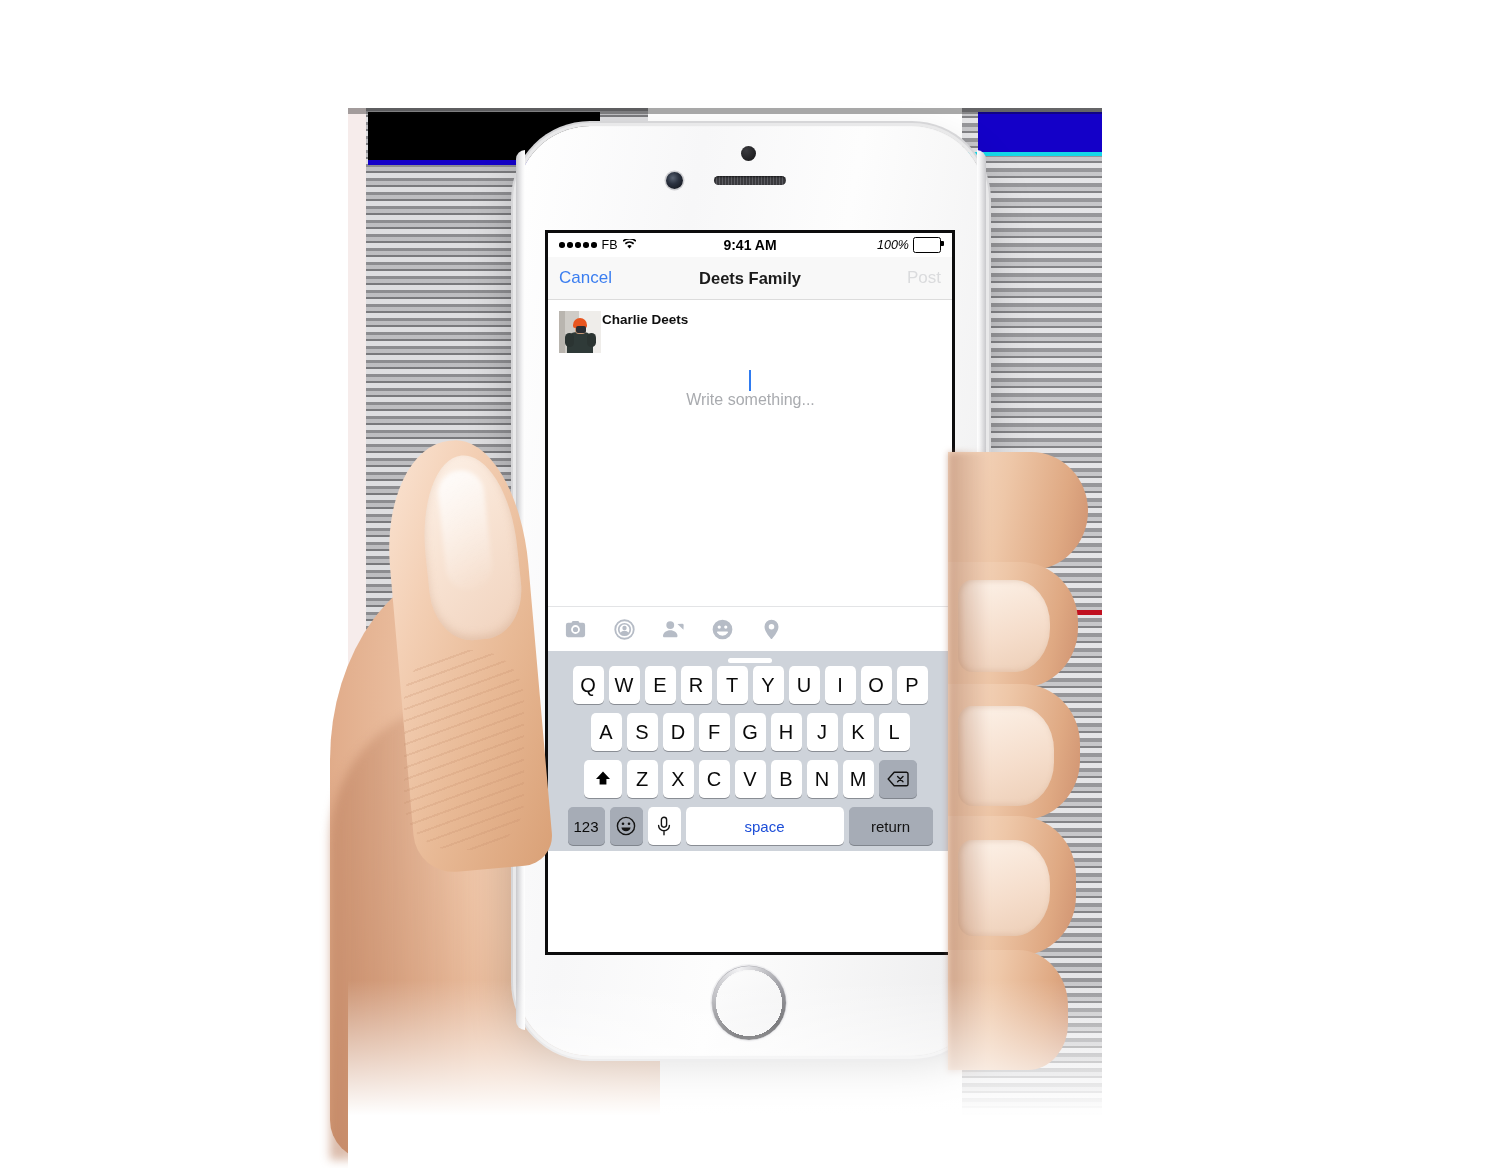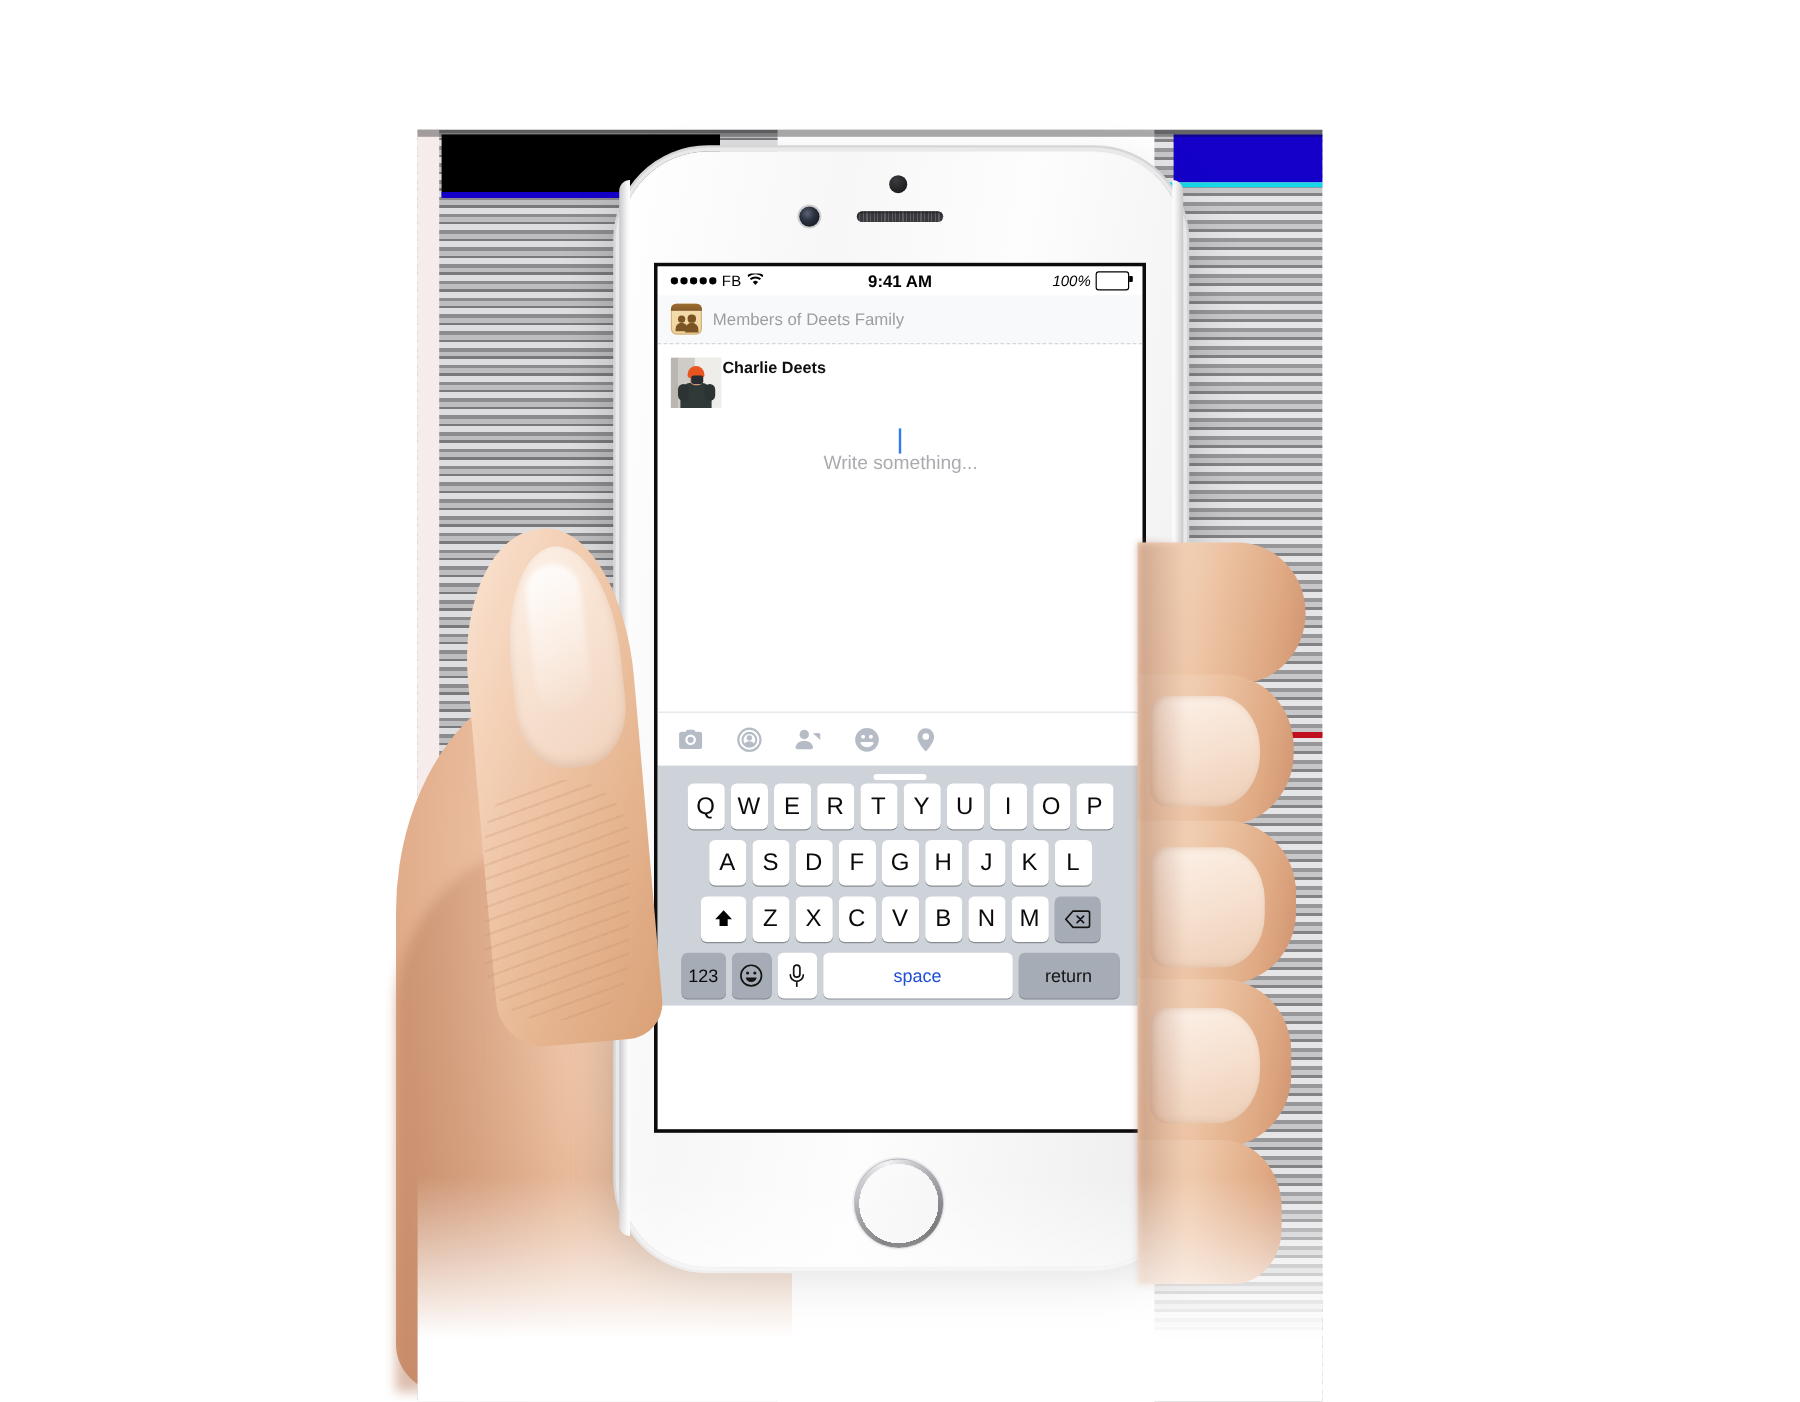--- a/index.html
+++ b/index.html
@@ -127,21 +127,21 @@
   #home-button{position:absolute;left:714px;top:968px;width:70px;height:70px;border-radius:50%;
     background:linear-gradient(145deg,#fdfdfd,#f1f1f2);
     box-shadow:0 0 0 2.5px #b9b9be, 0 0 0 4px #efeff1, inset 0 1px 3px rgba(0,0,0,.08);}
   #home-button-ring{position:absolute;left:712px;top:966px;width:74px;height:74px;border-radius:50%;
     background:conic-gradient(from 200deg,#2f2f33,#b8b8bd 22%,#f2f2f4 40%,#9a9aa0 62%,#3c3c40 80%,#2f2f33);
     -webkit-mask:radial-gradient(circle, transparent 0 33px, #000 33px);
             mask:radial-gradient(circle, transparent 0 33px, #000 33px);}
 
   
   #screen{
-    position:absolute;left:548px;top:222px;width:404px;height:719px;
+    position:absolute;left:548px;top:233px;width:404px;height:719px;
     background:#fff;overflow:hidden;
     box-shadow:0 0 0 3px #0c0c0d;
   }
 
   
   #status-bar{height:24px;display:flex;align-items:center;padding:0 11px;
     font-size:12.5px;color:#000;background:#fff;position:relative;}
   #signal-dots{display:flex;gap:2.5px;align-items:center;}
   .sig-dot{width:5.5px;height:5.5px;border-radius:50%;background:#000;}
   #carrier{margin-left:5px;font-size:12.5px;letter-spacing:.2px;}
@@ -267,31 +267,26 @@
       </span>
       <span id="status-time">9:41 AM</span>
       <div id="status-right">
         <span id="battery-pct">100%</span>
         <span id="battery">
           <span id="battery-fill"></span><span id="battery-cap"></span>
         </span>
       </div>
     </div>
 
-
-    <div id="audience-row">
-      <span id="group-icon">
-        <span id="group-icon-top"></span>
-        <span class="gi-person" id="gi-p1-head"></span>
-        <span class="gi-person" id="gi-p1-body"></span>
-        <span class="gi-person" id="gi-p2-head"></span>
-        <span class="gi-person" id="gi-p2-body"></span>
-      </span>
-      <span id="audience-label">Members of Deets Family</span>
+    <div id="nav-bar">
+      <span id="cancel-button">Cancel</span>
+      <span id="nav-title">Deets Family</span>
+      <span id="post-button">Post</span>
     </div>
+
 
     <div id="composer">
       <div id="author-row">
         <span id="avatar">
           <span id="av-wall"></span>
           <span id="av-doorframe"></span>
           <span id="av-door"></span>
           <span id="av-body"></span>
           <span id="av-arm-l"></span>
           <span id="av-arm-r"></span>

